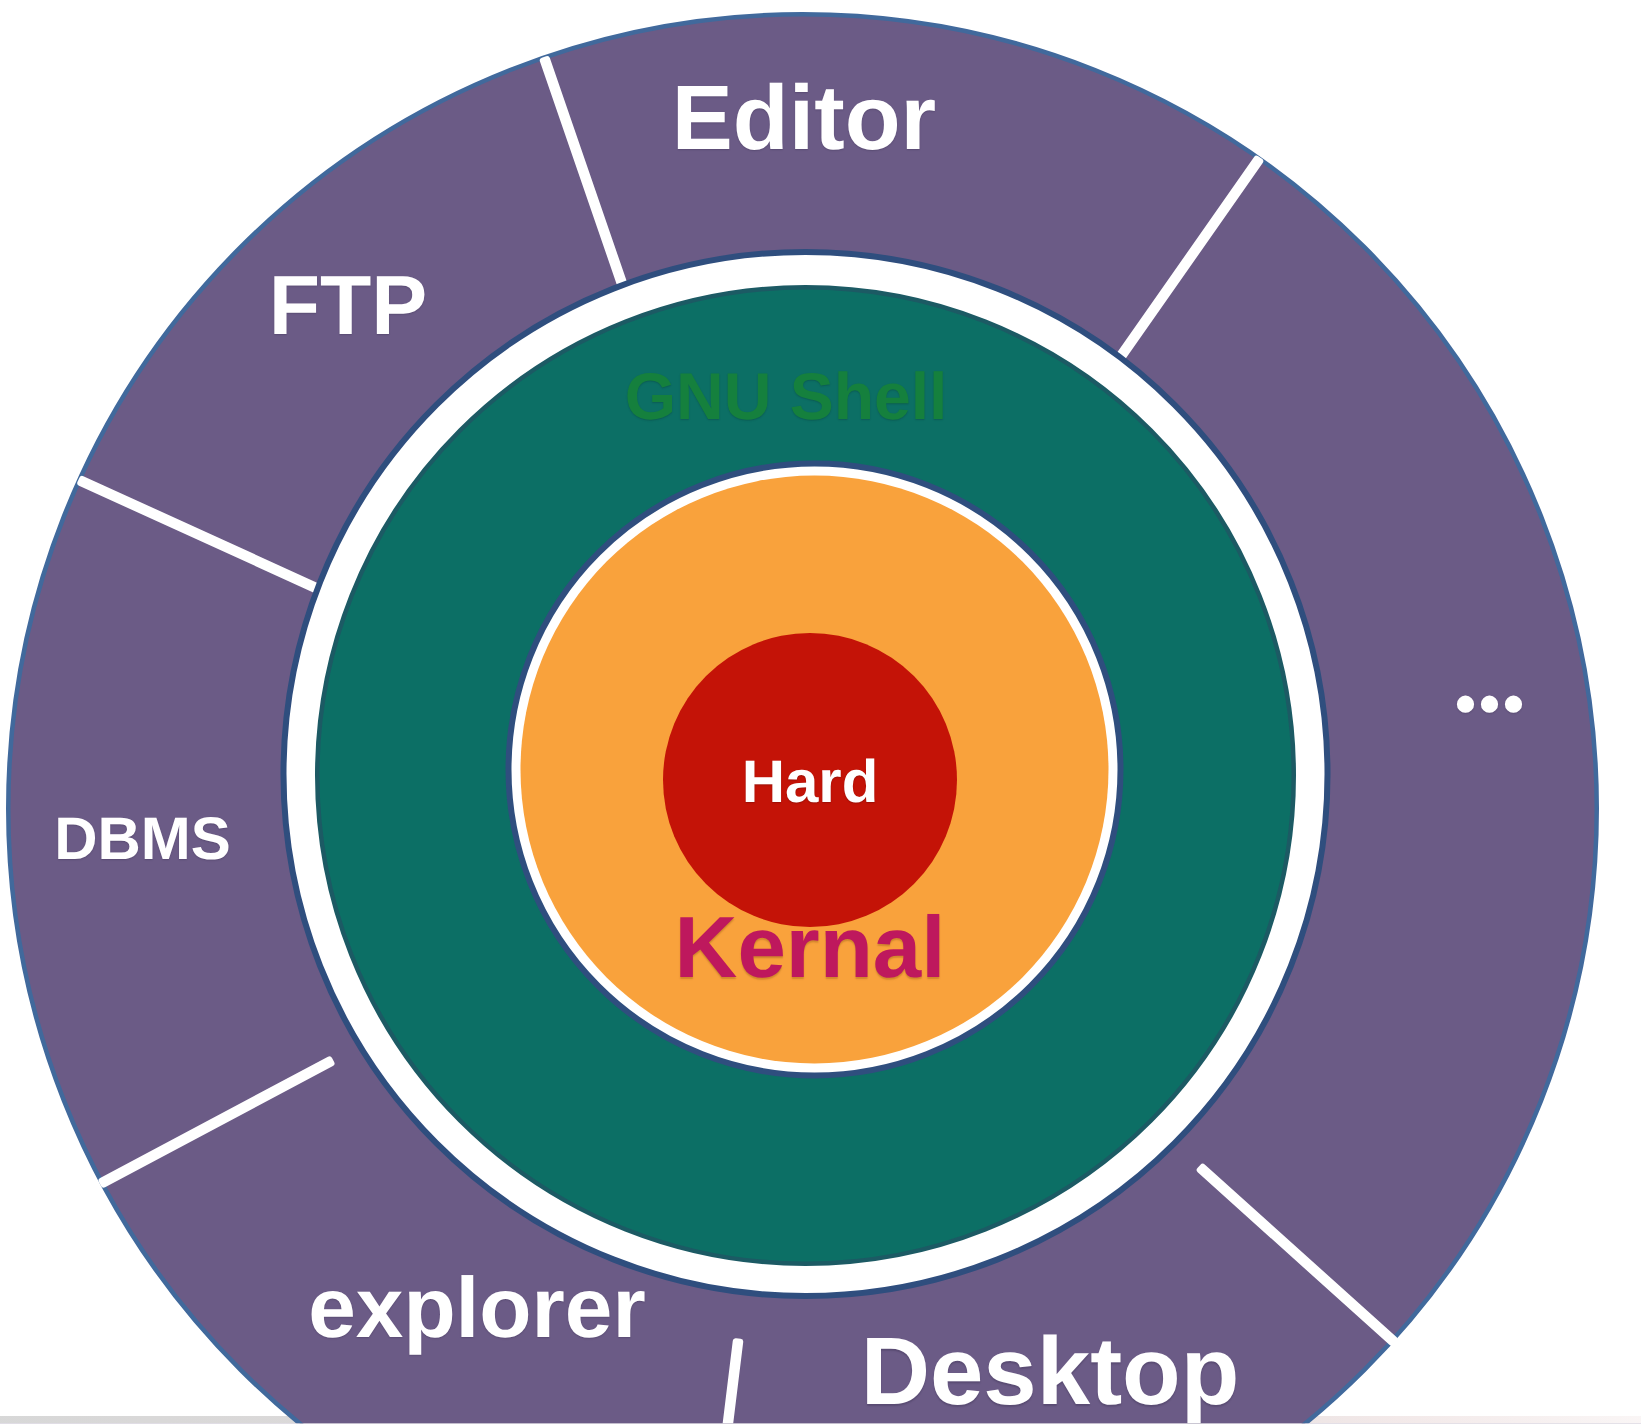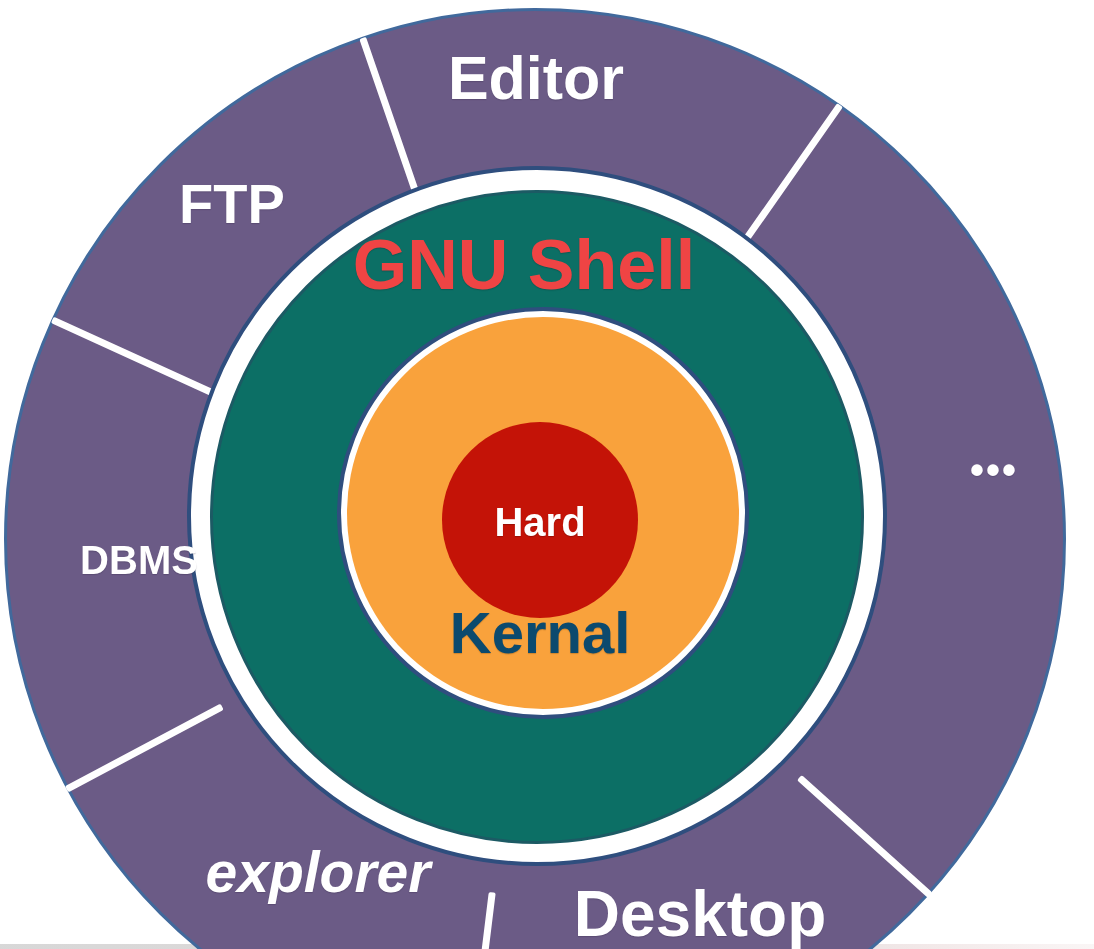--- a/index.html
+++ b/index.html
@@ -70,27 +70,27 @@
   .label {
     position: absolute;
     color: #ffffff;
     font-weight: 700;
     white-space: nowrap;
     transform: translate(-50%, -50%);
     text-shadow: 0 1px 1px rgba(40,30,60,0.25);
   }
   .lbl-editor   { left: 536px; top: 78px;  font-size: 61px; }
   .lbl-ftp      { left: 232px; top: 203px; font-size: 56px; }
-  .lbl-dbms     { left: 95px;  top: 560px; font-size: 40px; margin-left: 44px; }
-  .lbl-explorer { left: 318px; top: 872px; font-size: 57px; font-style: italic; }
+  .lbl-dbms     { left: 95px;  top: 560px; font-size: 40px; }
+  .lbl-explorer { left: 318px; top: 872px; font-size: 57px; }
   .lbl-desktop  { left: 700px; top: 914px; font-size: 64px; }
   .lbl-more     { left: 994px; top: 470px; font-size: 40px; letter-spacing: 2px; }
 
-  .lbl-shell  { left: 524px; top: 265px; font-size: 70px; color: #ef4444; text-shadow: 0 1px 1px rgba(10,50,50,0.3); }
-  .lbl-kernal { left: 540px; top: 632px; font-size: 58px; color: #0c4a6e; text-shadow: 0 1px 1px rgba(120,70,10,0.3); }
+  .lbl-shell  { left: 524px; top: 265px; font-size: 44px; color: #15803d; text-shadow: 0 1px 1px rgba(10,50,50,0.3); }
+  .lbl-kernal { left: 540px; top: 632px; font-size: 58px; color: #be185d; text-shadow: 0 1px 1px rgba(120,70,10,0.3); }
 
   .lbl-hardware {
     left: 540px; top: 522px;
     font-size: 40px; line-height: 59px;
     text-align: left;
     text-shadow: 0 1px 1px rgba(90,10,5,0.4);
   }
 
   
   .bottom-strip {

